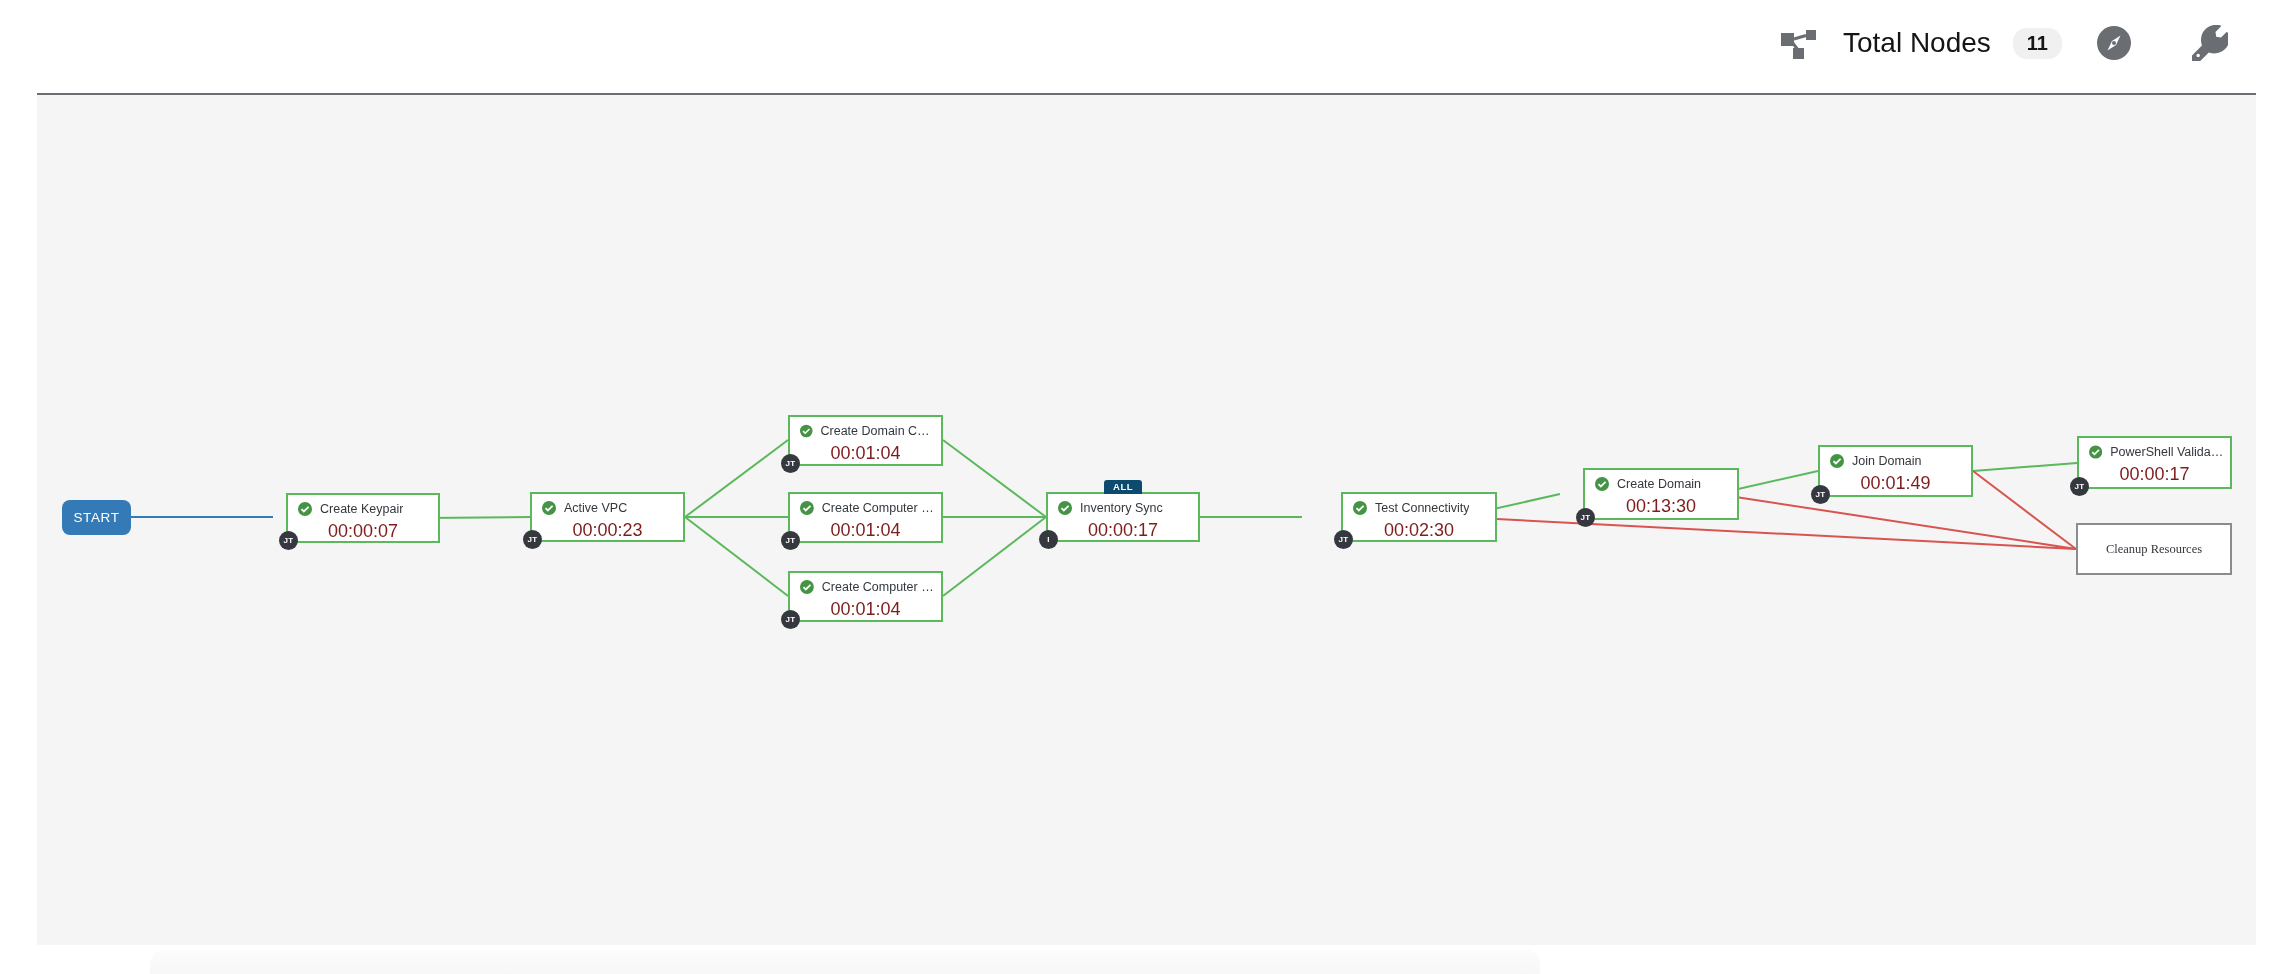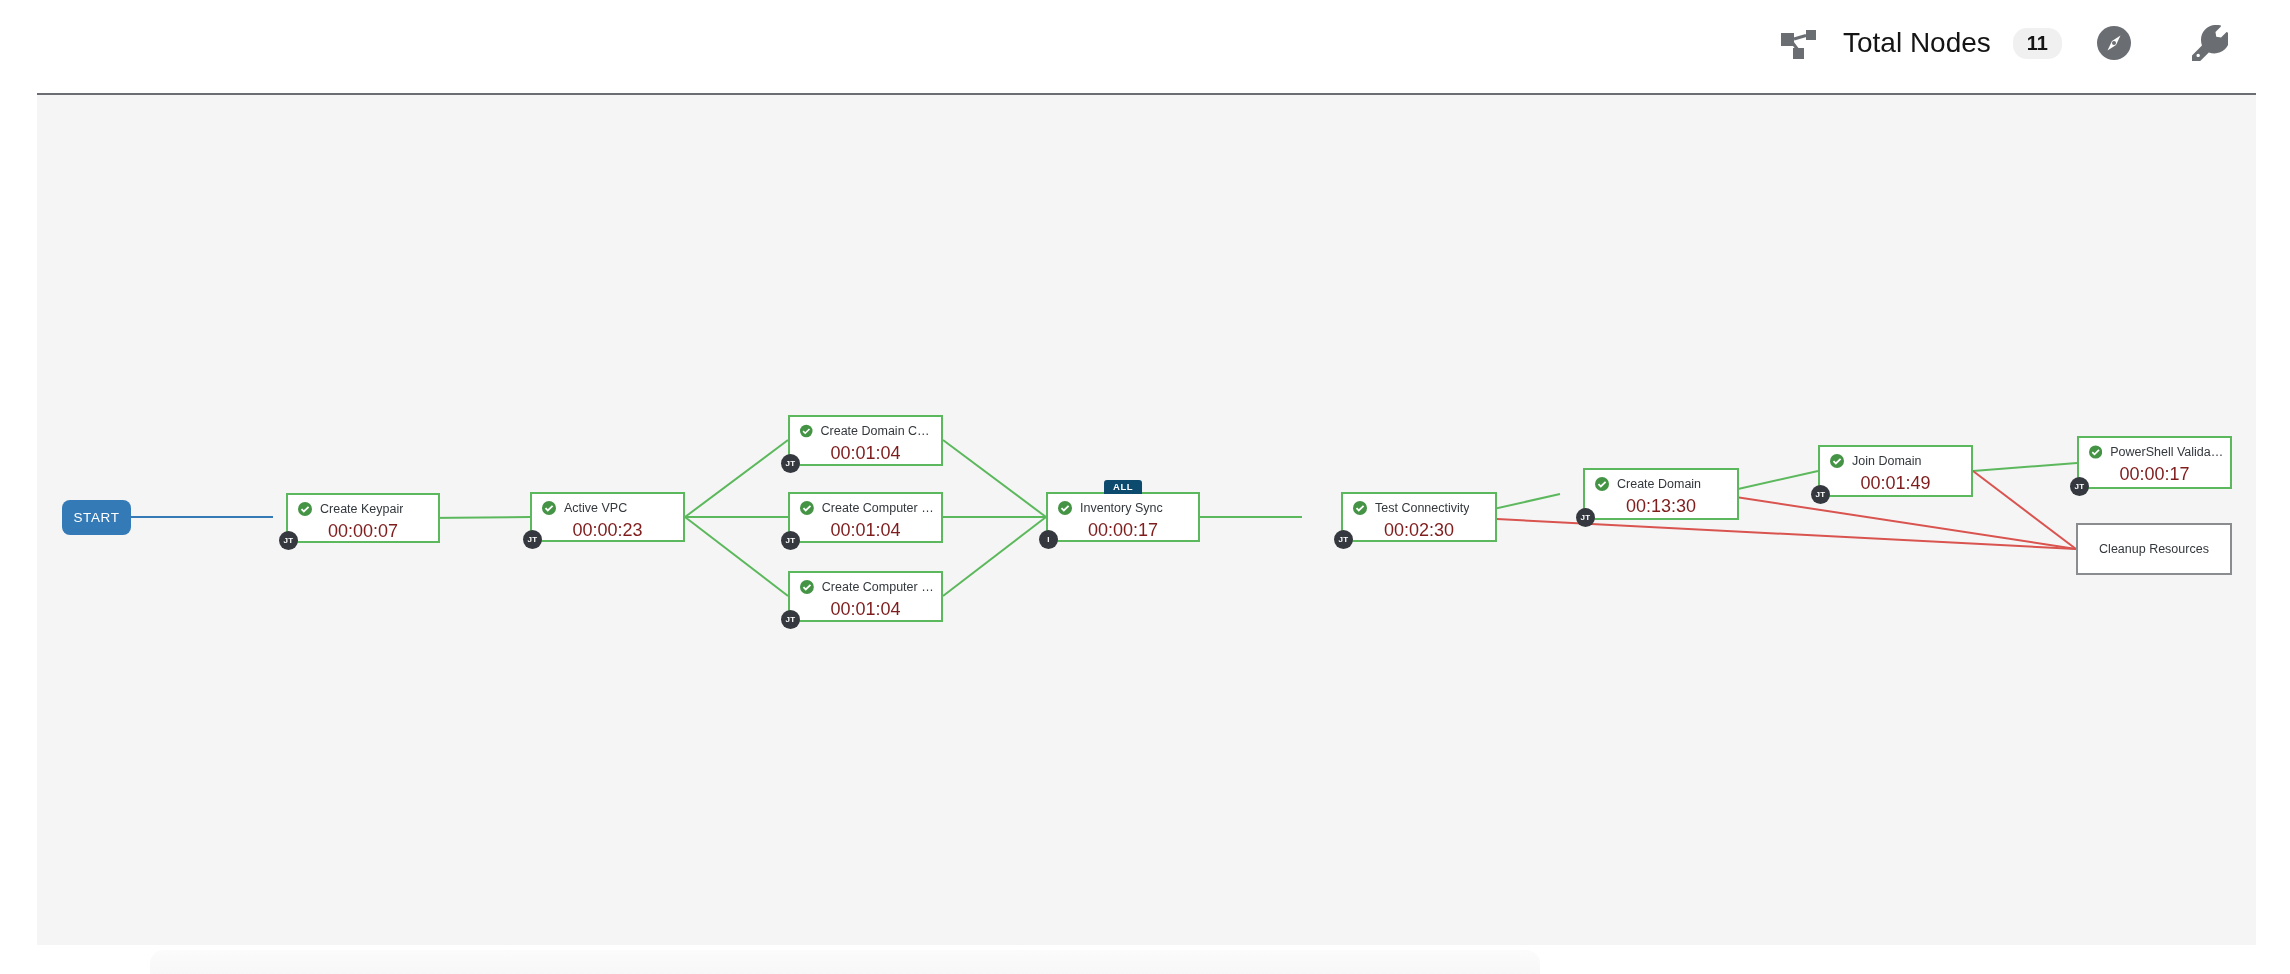--- a/index.html
+++ b/index.html
@@ -41,21 +41,21 @@
                 font-weight:700; display:flex; align-items:center;
                 justify-content:center; letter-spacing:0.3px; }
   .all-badge { position:absolute; top:-14px; left:50%; transform:translateX(-50%);
                background:#0c4a6e; color:#fff; font-size:9.5px; font-weight:700;
                padding:1px 9px 2px; border-radius:3px 3px 0 0; letter-spacing:0.5px; }
   .start-node { position:absolute; background:#337ab7; border-radius:8px;
                 color:#fff; font-size:13.5px; letter-spacing:0.6px;
                 display:flex; align-items:center; justify-content:center;
                 cursor:pointer; }
   .node.unreached { border-color:#8a8d90; display:flex; align-items:center;
-                    justify-content:center; }
+                    justify-content:center;font-family:Liberation Serif, serif; }
   .node.unreached .name { font-size:12.5px; color:#33383d; }
 
   .below-shadow { position:absolute; left:150px; top:950px; width:1390px; height:24px;
                   border-radius:14px 14px 0 0;
                   background:linear-gradient(#f9f9f9, #f1f1f1); opacity:0.55; }
 </style>
 </head>
 <body>
 
 <div class="header">

